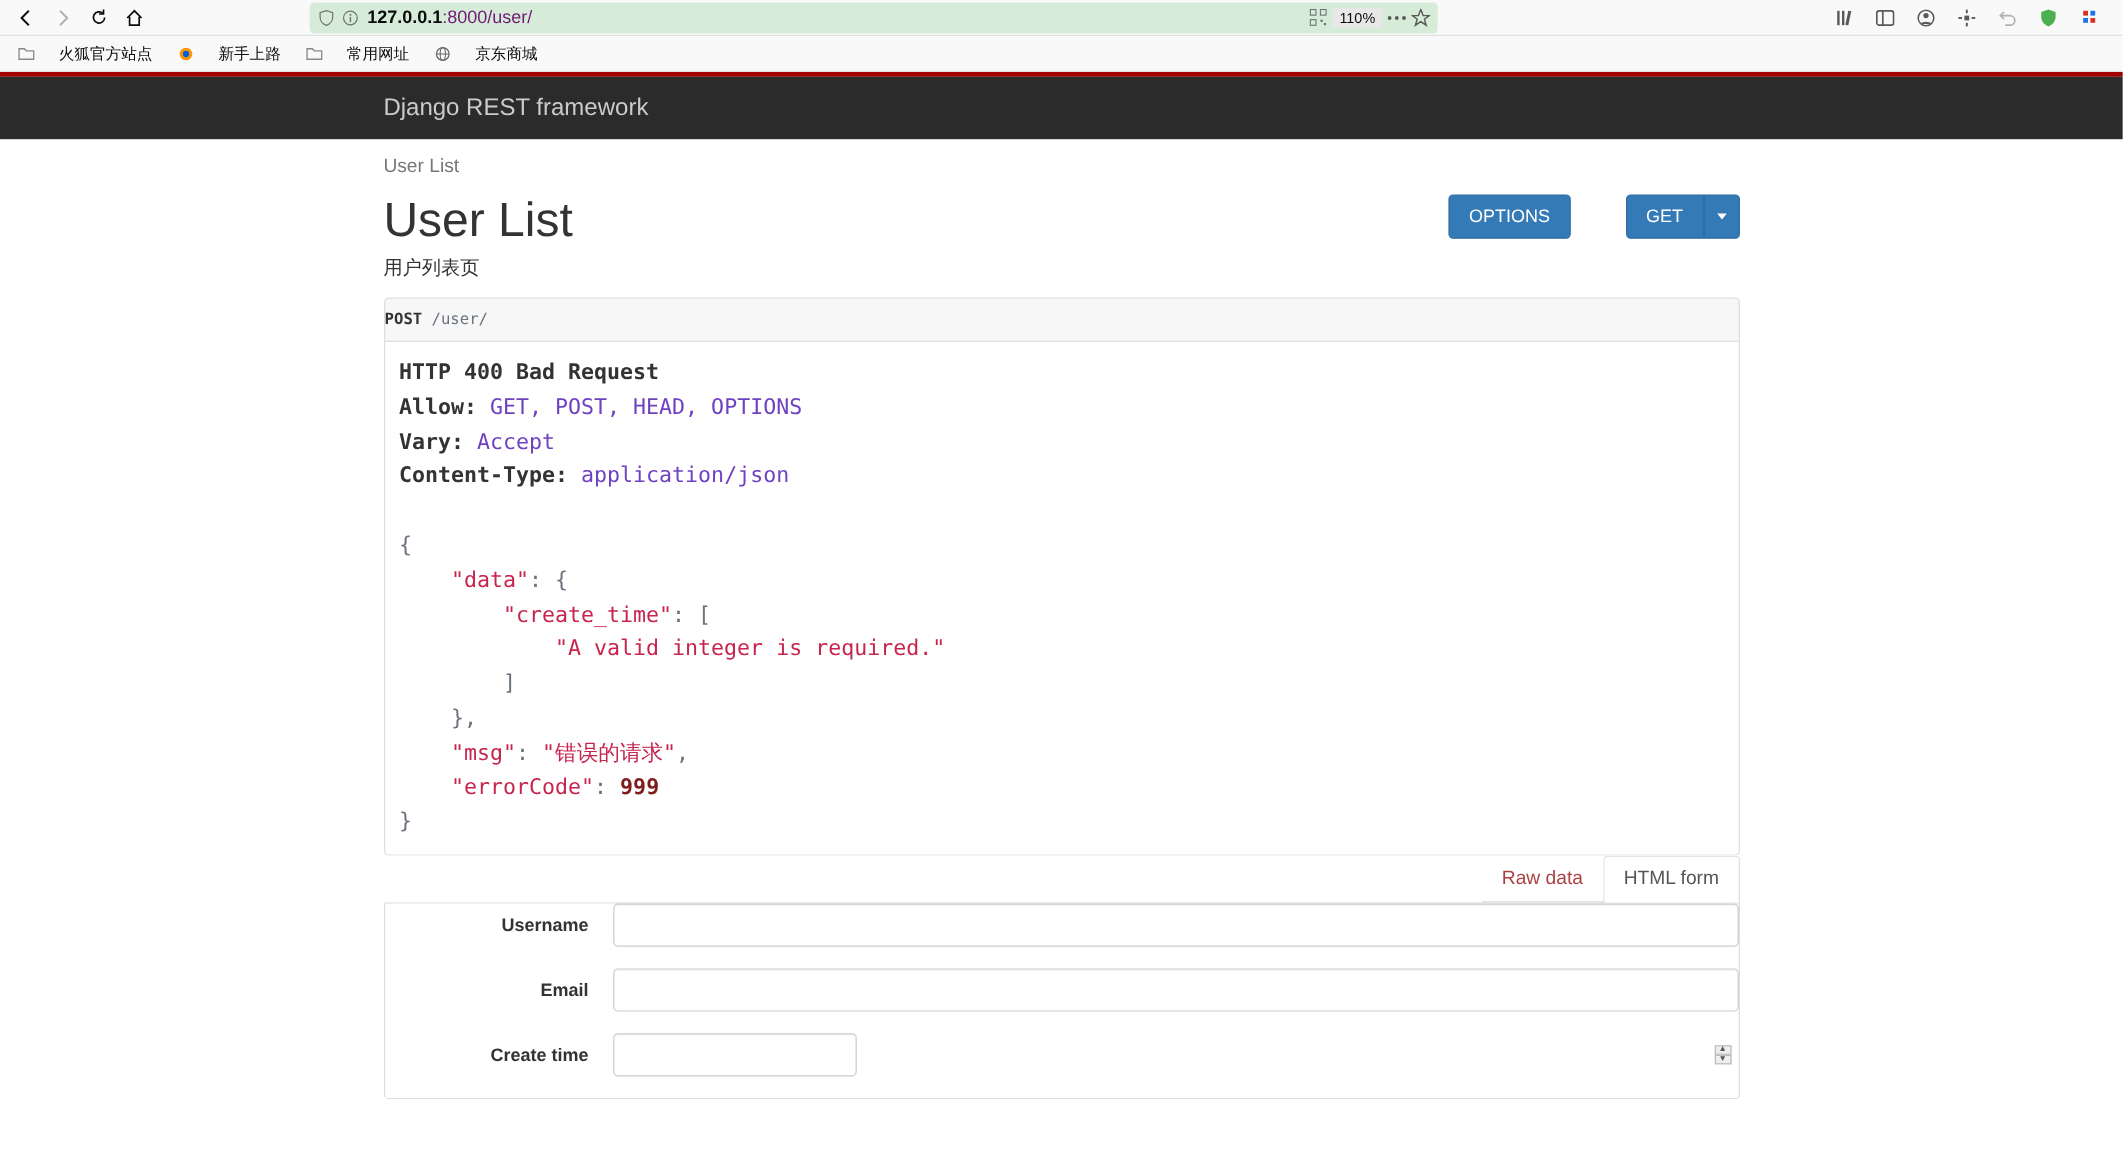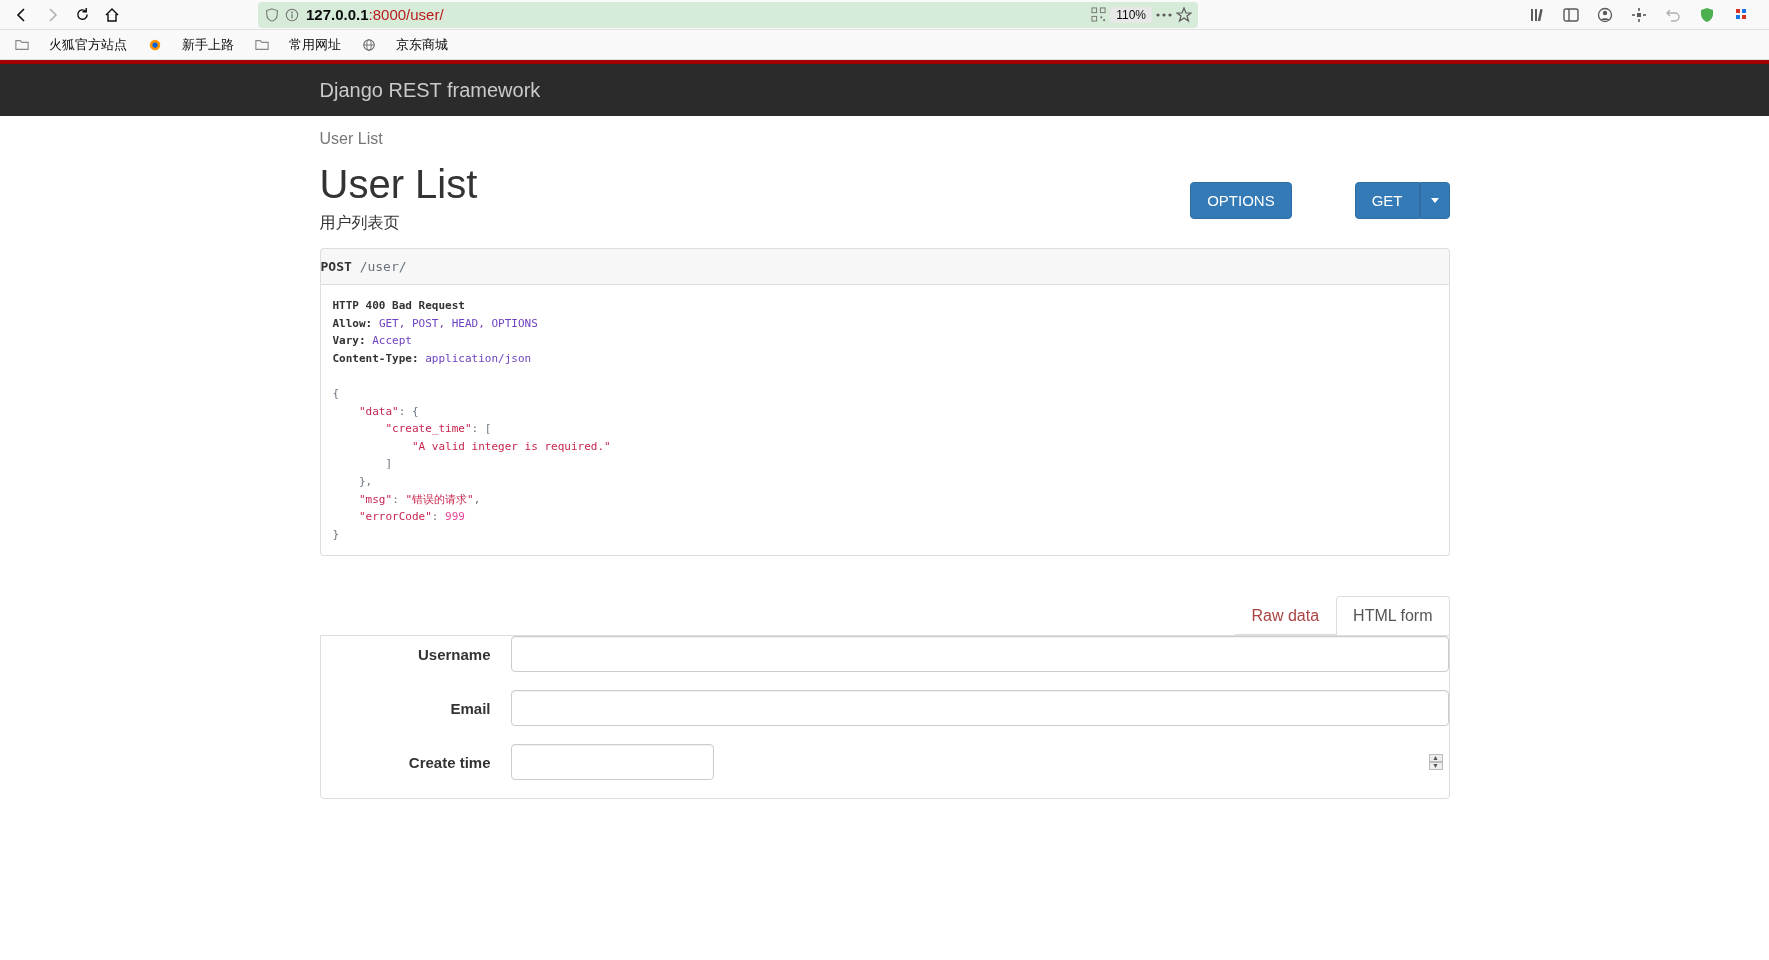--- a/index.html
+++ b/index.html
@@ -6,21 +6,21 @@
     body { font-family: -apple-system, BlinkMacSystemFont, "Segoe UI", Arial, sans-serif; font-size: 14px; background: #fff; color: #333; }
 
     
     .browser-toolbar { height: 30px; display: flex; align-items: center; padding: 0 8px; gap: 2px; border-bottom: 1px solid #e0e0e0; background: #f9f9fa; }
     .nav-btn { width: 28px; height: 26px; display: flex; align-items: center; justify-content: center; border: none; background: transparent; border-radius: 4px; cursor: pointer; color: #0c0c0d; }
     .nav-btn.disabled { color: #b1b1b3; cursor: default; }
     .url-bar { flex: 0 0 940px; height: 26px; background: #d6ecd9; border-radius: 4px; display: flex; align-items: center; padding: 0 6px; margin-left: 130px; position: relative; }
     .url-shield { width: 16px; height: 16px; display: flex; align-items: center; justify-content: center; color: #737373; margin-right: 4px; }
     .url-info { width: 16px; height: 16px; display: flex; align-items: center; justify-content: center; color: #737373; margin-right: 6px; }
     .url-text { flex: 1; font-size: 15px; color: #0c0c0d; }
-    .url-text .url-path { color: #b91c1c; }
+    .url-text .url-path { color: #701a75; }
     .url-right { display: flex; align-items: center; gap: 4px; }
     .zoom-badge { background: #e8e8e8; border-radius: 3px; padding: 1px 6px; font-size: 12px; color: #0c0c0d; }
     .toolbar-right { margin-left: auto; display: flex; align-items: center; gap: 10px; padding-right: 8px; }
     .toolbar-icon { width: 24px; height: 24px; display: flex; align-items: center; justify-content: center; color: #5a5a5a; }
 
     .bookmarks-bar { height: 30px; display: flex; align-items: center; padding: 0 10px; gap: 12px; border-bottom: 1px solid #e1e1e1; background: #f9f9fa; }
     .bookmark-item { display: flex; align-items: center; gap: 19px; font-size: 13px; color: #0c0c0d; cursor: pointer; padding: 3px 4px; border-radius: 3px; }
     .bm-icon { width: 16px; height: 16px; display: inline-flex; align-items: center; justify-content: center; }
 
     
@@ -29,33 +29,33 @@
     .container { width: 1160px; margin: 0 auto; padding: 0 15px; }
     .navbar .brand { font-size: 20px; color: #cacaca; }
 
     .breadcrumb { padding: 14px 0; }
     .breadcrumb-item { color: #777; font-size: 16px; }
 
     .page-header { display: flex; align-items: flex-start; justify-content: space-between; }
     .page-title { font-size: 40px; font-weight: 500; color: #333; }
     .page-desc { font-size: 16px; color: #333; margin-top: 6px; margin-bottom: 14px; }
 
-    .btn-group { display: flex; gap: 27px; margin-top: 20px; }
+    .btn-group { display: flex; gap: 10px; margin-top: 0; }
     .btn { background: #337ab7; color: #fff; border: 1px solid #2e6da4; border-radius: 4px; padding: 9px 16px; font-size: 15px; cursor: pointer; display: inline-flex; align-items: center; }
     .btn-split { display: flex; padding-left: 36px; }
     .btn-split .btn:first-child { border-top-right-radius: 0; border-bottom-right-radius: 0; }
     .btn-split .btn-caret { border-top-left-radius: 0; border-bottom-left-radius: 0; border-left: 1px solid #2e6da4; padding: 9px 10px; }
     .caret-down { width: 0; height: 0; border-left: 4px solid transparent; border-right: 4px solid transparent; border-top: 5px solid #fff; }
 
     .request-info { border: 1px solid #ddd; border-radius: 4px 4px 0 0; background: #f7f7f7; padding: 10px 0; font-family: Consolas, monospace; font-size: 13px; }
-    .response-panel { border: 1px solid #ddd; border-top: none; border-radius: 0 0 4px 4px; padding: 12px; font-family: Consolas, monospace; font-size: 11px; line-height: 1.6; margin-bottom: 40px; }
+    .response-panel { border: 1px solid #ddd; border-top: none; border-radius: 0 0 4px 4px; padding: 12px; font-family: Consolas, monospace; font-size: 18px; line-height: 1.6; }
     .hdr-name { color: #333; }
     .hdr-val { color: #6f42c1; }
     .str { color: #c7254e; }
-    .num { color: #ec4899; }
+    .num { color: #7f1d1d; font-weight: bold; }
     .punc { color: #6a737d; }
     .key { color: #c7254e; }
 
     .tabbable { text-align: right; }
     .tabbable .tabs { display: inline-flex; border-bottom: 1px solid #ddd; }
     .tab { padding: 10px 16px; font-size: 16px; color: #a94442; border: 1px solid transparent; border-bottom: none; cursor: pointer; margin-bottom: -1px; border-radius: 4px 4px 0 0; text-align: left; }
     .tab.active { color: #555; border-color: #ddd #ddd #fff; background: #fff; }
 
     .form-panel { border: 1px solid #ddd; border-radius: 0 0 4px 4px; }
     .form-row { display: flex; align-items: center; margin-bottom: 18px; }

